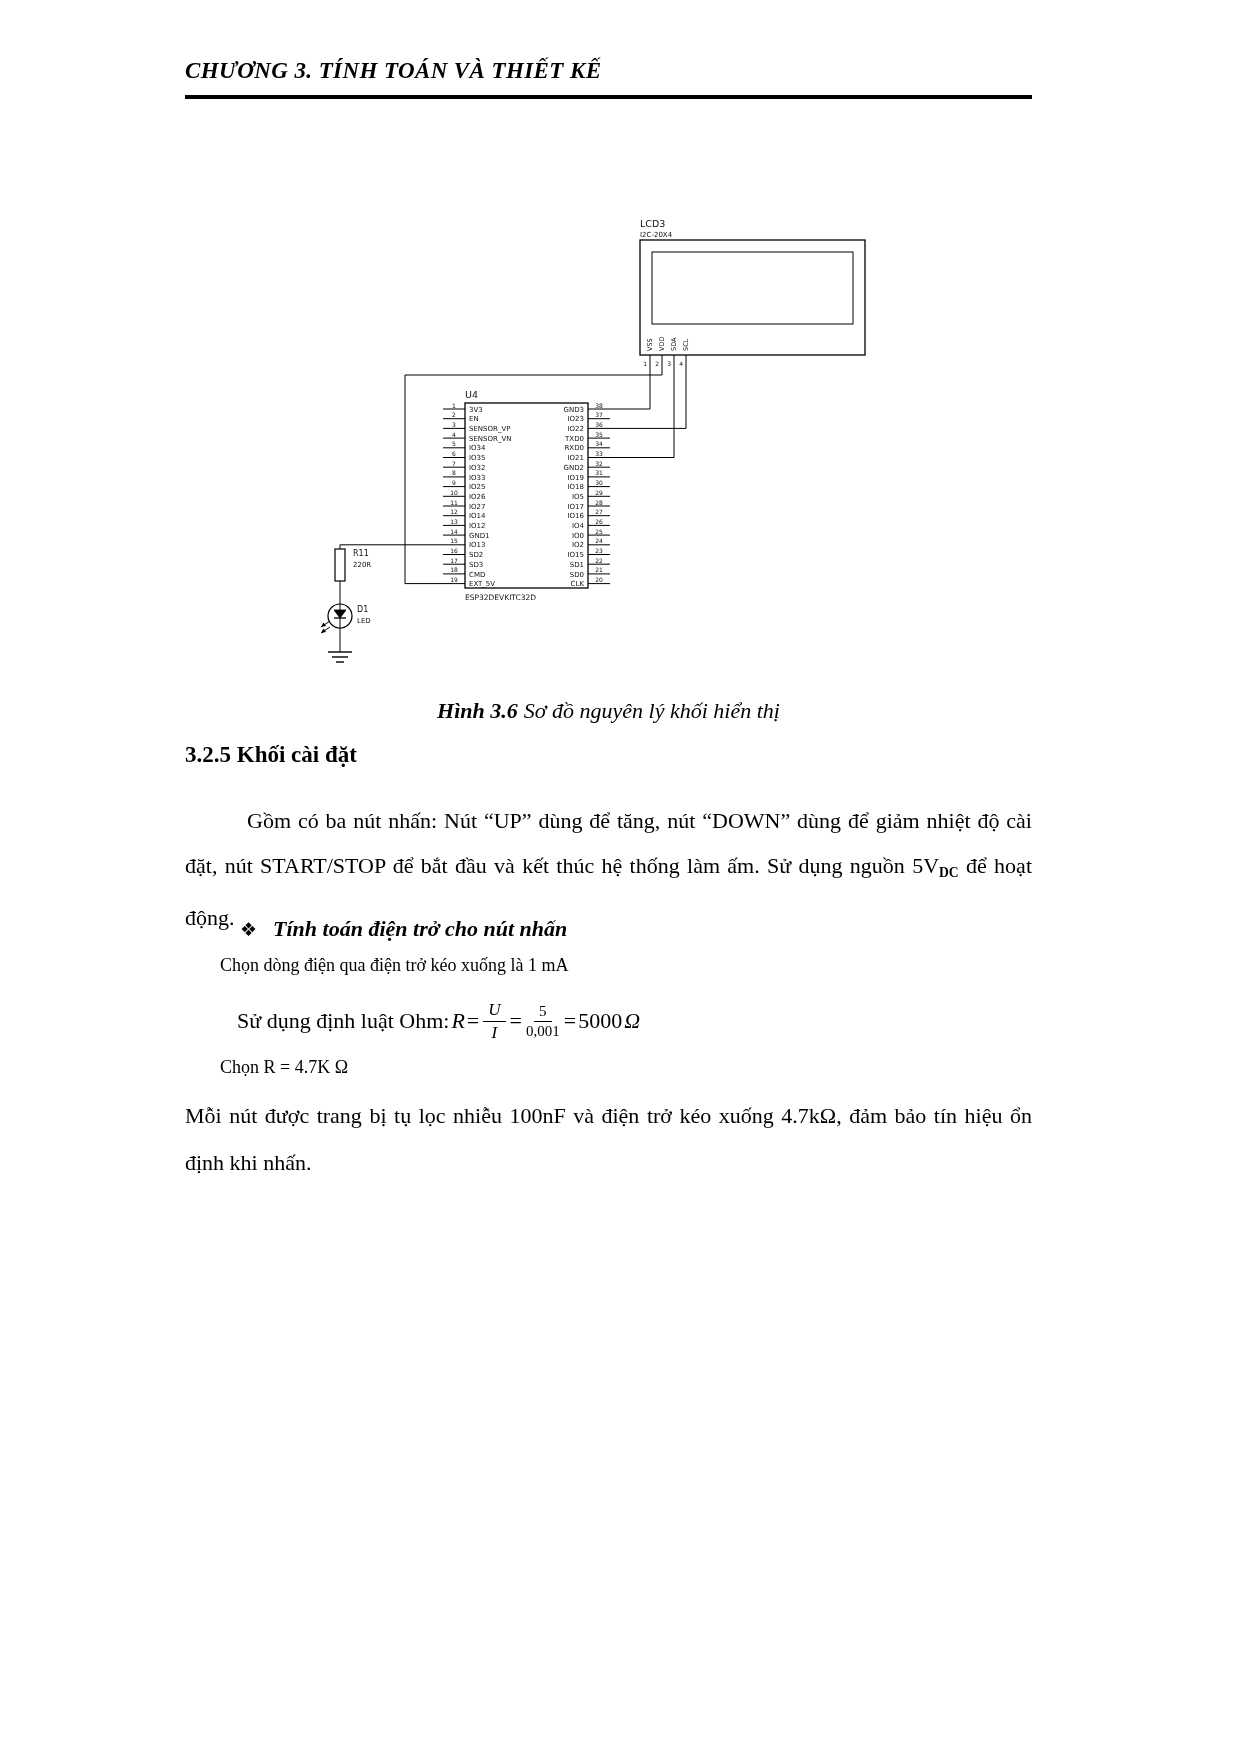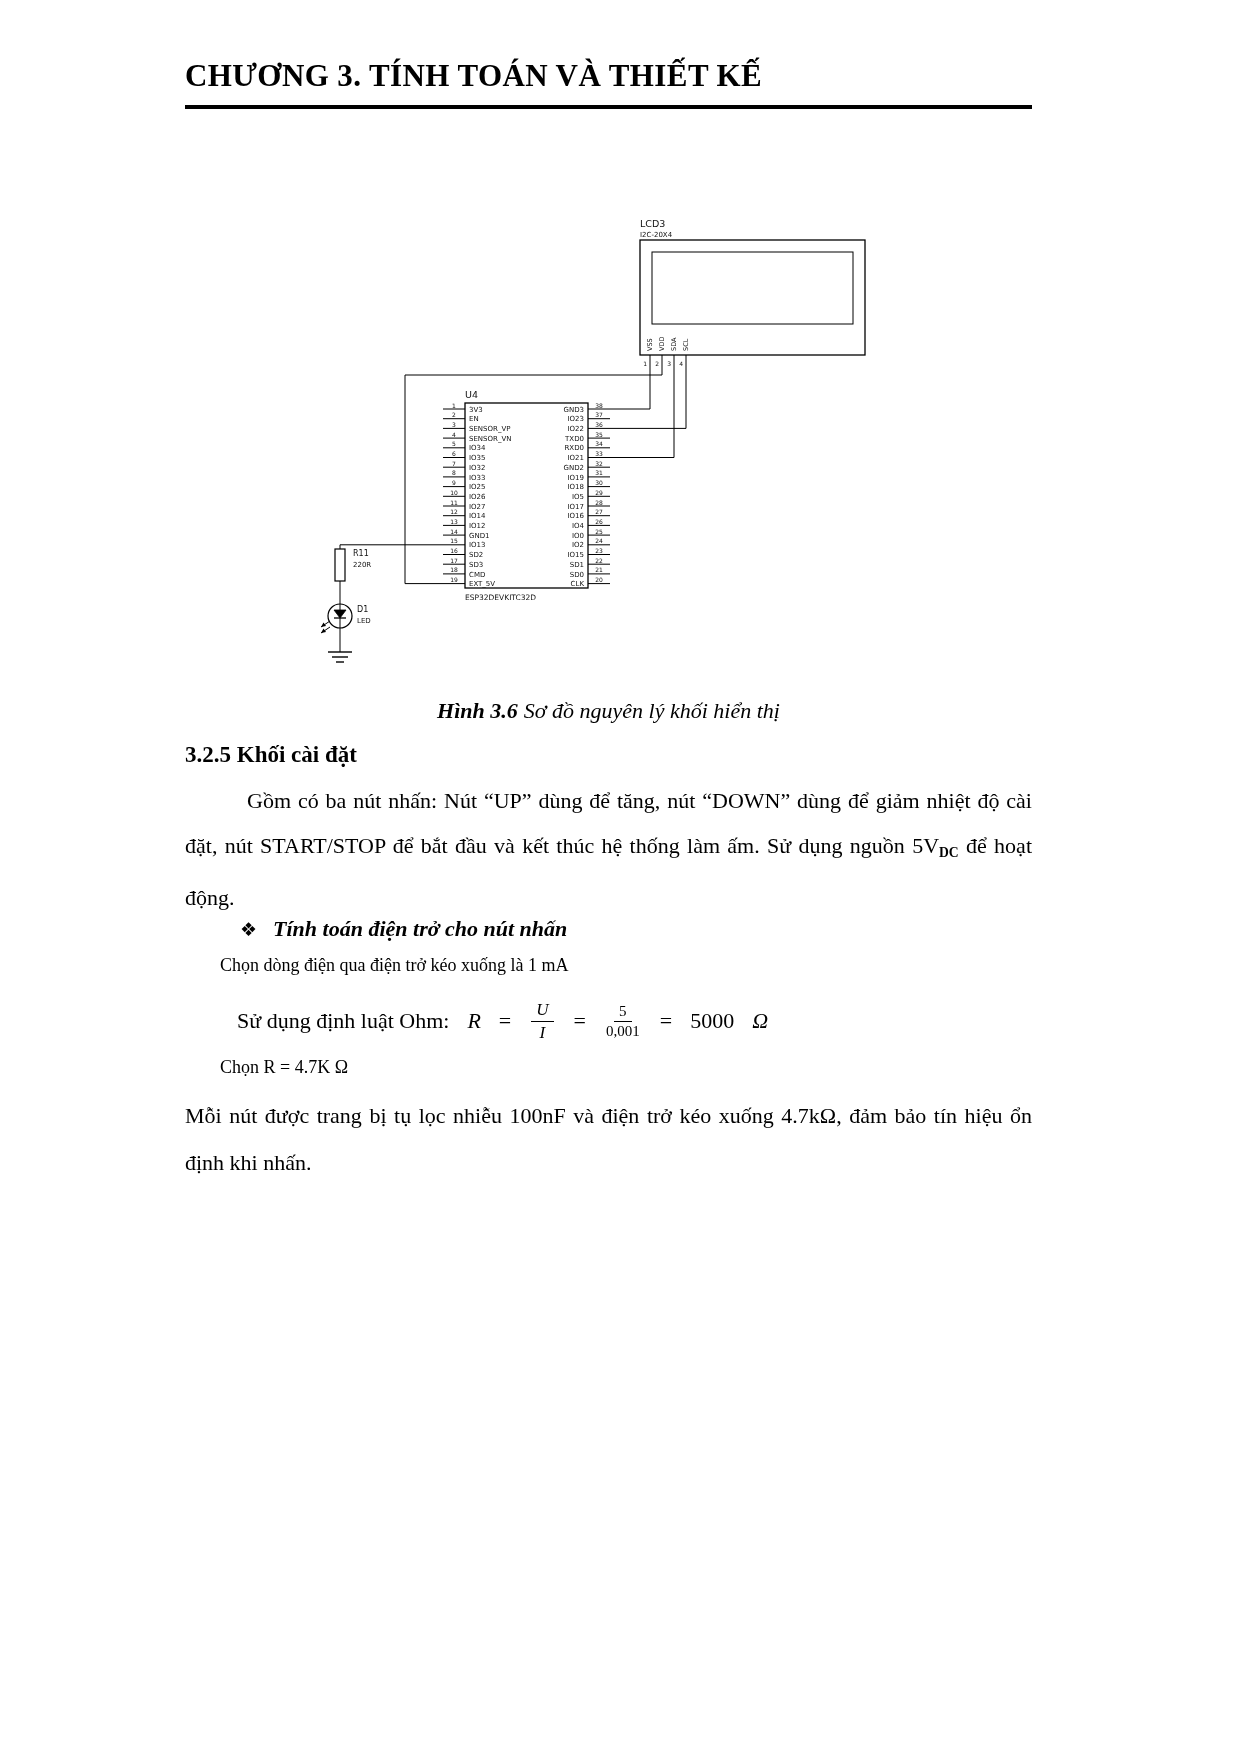--- a/index.html
+++ b/index.html
@@ -4,47 +4,47 @@
 <style>
   * { margin:0; padding:0; box-sizing:border-box; }
   html,body { background:#ffffff; }
   .page {
     position:relative; width:1240px; height:1754px; background:#fff;
     font-family:"Liberation Serif", serif; color:#000; overflow:hidden;
   }
   .abs { position:absolute; }
 
   .header { left:185px; top:58px; width:847px; border-bottom:4px solid #000; padding-bottom:11px; }
-  .header-title { font-size:31px; font-weight:bold; letter-spacing:.4px; }
+  .header-title { font-size:23px; font-weight:bold; letter-spacing:.4px;font-style:italic; }
 
   .para { left:185px; width:847px; font-size:22px; line-height:47px; text-align:justify; }
   .para1 { top:114px; }
 
   .schematic-svg { left:300px; top:205px; }
   .schematic-svg text { font-family:"DejaVu Sans", sans-serif; fill:#111; }
 
   .caption { top:698px; left:185px; width:847px; text-align:center; font-size:22px; }
   .cap-label { font-weight:bold; font-style:italic; margin-right:6px; }
   .caption em { font-style:italic; }
 
   .section-heading { top:742px; left:185px; font-size:23px; font-weight:bold; }
 
-  .para2 { top:778px; line-height:45px; }
+  .para2 { top:798px; line-height:45px; }
   .para2 { text-indent:62px; }
   .sub { font-size:0.62em; vertical-align:-4px; font-weight:bold; }
 
   .bullet-line { top:916px; left:240px; font-size:22px; display:flex; align-items:baseline; gap:16px; }
   .bullet-marker { font-family:"DejaVu Sans", sans-serif; font-size:19px; }
   .bullet-title { font-weight:bold; font-style:italic; }
 
   .plainline { left:220px; font-size:18px; }
   .current-line { top:955px; }
   .choose-line { top:1057px; }
 
-  .formula { top:992px; left:237px; height:58px; display:flex; align-items:center; gap:18px; font-size:22px; }
+  .formula { top:992px; left:237px; height:58px; display:flex; align-items:center; gap:2px; font-size:22px; }
   .mi { font-style:italic; }
   .frac { display:inline-flex; flex-direction:column; align-items:center; line-height:1.25; font-size:17px; margin:0 2px; }
   .frac .top { border-bottom:1.3px solid #000; padding:0 5px; }
   .frac.small { font-size:15px; }
 
   .para3 { top:1092px; }
 
   .footer { left:185px; top:1451px; width:847px; border-top:4px solid #000; padding-top:14px;
             display:flex; justify-content:space-between; font-size:23px; font-weight:bold; }
 </style>

